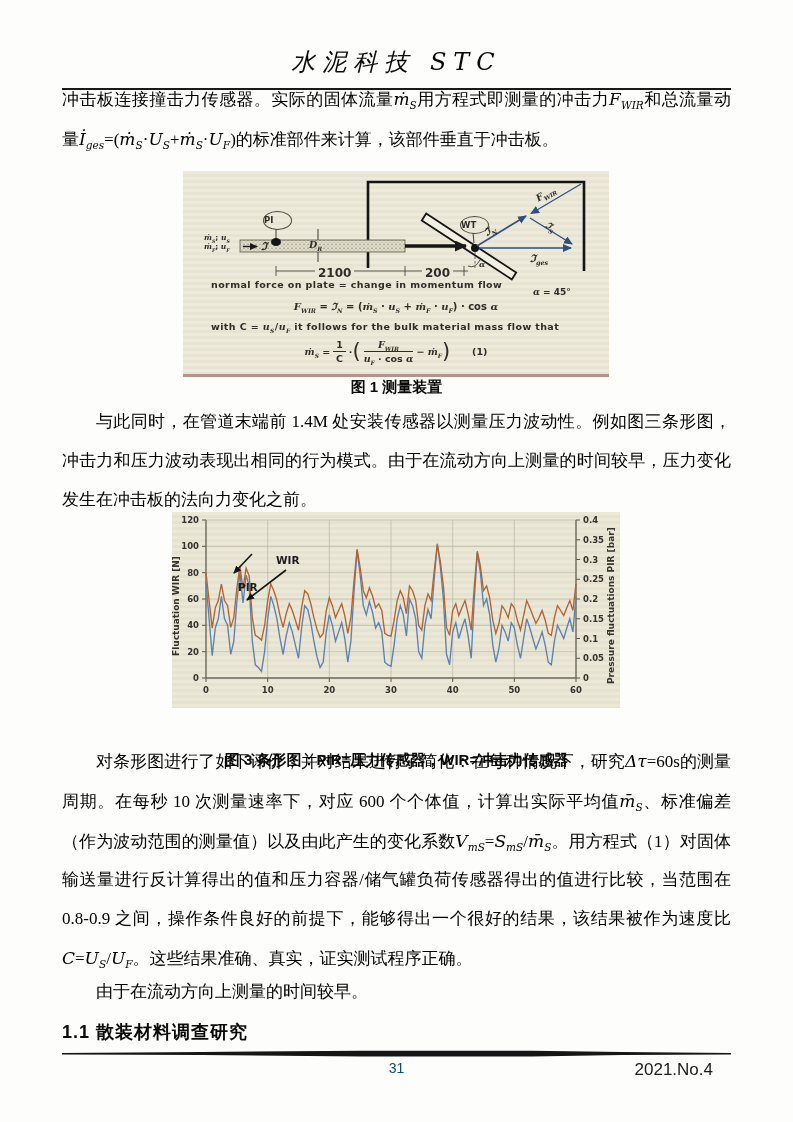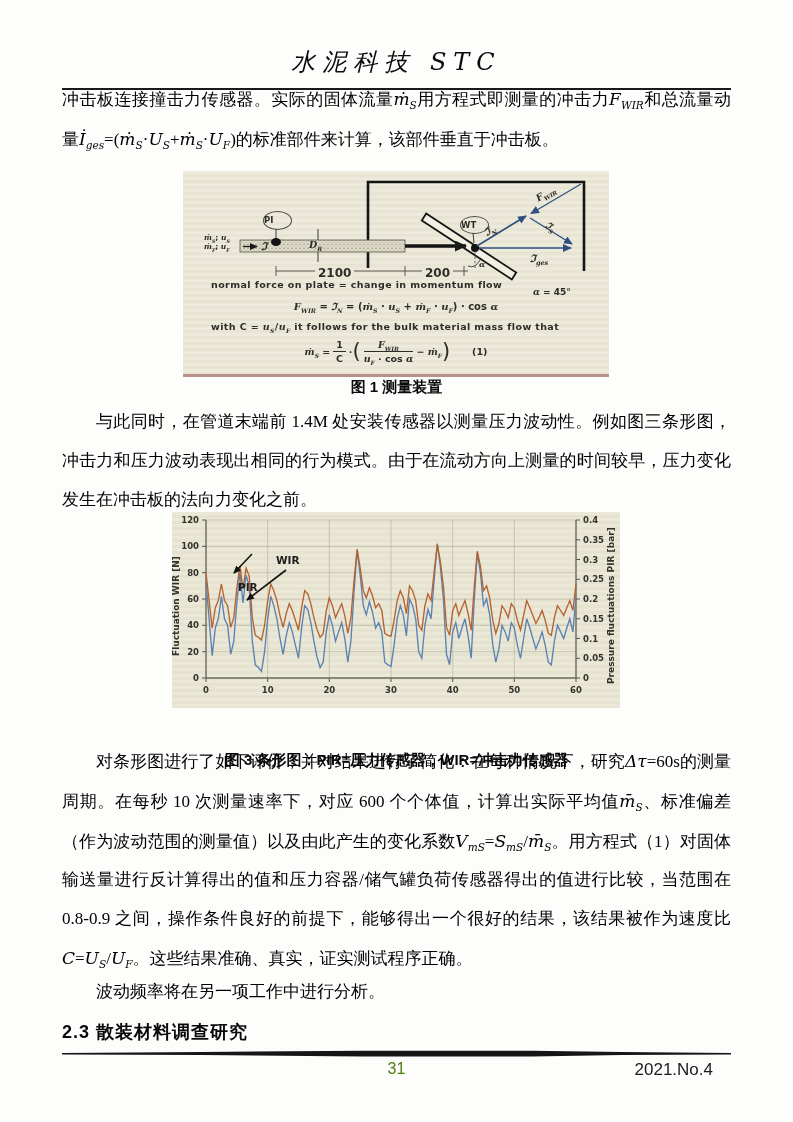--- a/index.html
+++ b/index.html
@@ -54,21 +54,21 @@
   .ann{position:absolute;font:bold 10.5px "DejaVu Sans",sans-serif;color:#1c1c1c;}
 
   
   .section-heading{left:62px;width:669px;
      font-family:"Liberation Sans","DejaVu Sans",sans-serif;font-weight:bold;
      font-size:18px;letter-spacing:1px;color:#0a0a0a;}
 
   
   .footer-rule{top:1050px;left:62px;}
   .footer-page{top:1060px;left:62px;width:669px;text-align:center;
-     font-family:"Liberation Sans",sans-serif;font-size:16px;color:#4d7c0f;}
+     font-family:"Liberation Sans",sans-serif;font-size:14px;color:#0c4a6e;}
   .footer-issue{top:1060px;right:80px;
      font-family:"Liberation Sans",sans-serif;font-size:17px;color:#1a1a1a;}
 </style>
 </head>
 <body>
 
 <div class="abs header-title">水泥科技 STC</div>
 <div class="abs header-rule"></div>
 
 <div class="abs para" style="top:80px">冲击板连接撞击力传感器。实际的固体流量<span class="mv">ṁ<sub>S</sub></span>用方程式即测量的冲击力<span class="mv">F<sub>WIR</sub></span>和总流量动量<span class="mv">İ<sub>ges</sub></span>=(<span class="mv">ṁ<sub>S</sub></span>·<span class="mv">U<sub>S</sub></span>+<span class="mv">ṁ<sub>S</sub></span>·<span class="mv">U<sub>F</sub></span>)的标准部件来计算，该部件垂直于冲击板。</div>
@@ -250,21 +250,21 @@
   <span class="ann" style="left:66px;top:40px;margin-top:29px;">PIR</span>
   <span class="ann" style="left:104px;top:42px;">WIR</span>
   <span class="ytitle" style="left:-1px;top:4px;">Fluctuation WIR [N]</span>
   <span class="ytitle" style="left:434px;top:4px;">Pressure fluctuations PIR [bar]</span>
 </div>
 
 <div class="abs fig-caption" style="top:751px">图 3 条形图：PIR=压力传感器，WIR=冲击力传感器</div>
 
 <div class="abs para indent" style="top:742px">对条形图进行了如下评价，并对结果进行了简化：在每种情况下，研究<span class="mv">Δτ</span>=60s的测量周期。在每秒 10 次测量速率下，对应 600 个个体值，计算出实际平均值<span class="mv">m̄<sub>S</sub></span>、标准偏差（作为波动范围的测量值）以及由此产生的变化系数<span class="mv">V<sub>mS</sub></span>=<span class="mv">S<sub>mS</sub></span>/<span class="mv">m̄<sub>S</sub></span>。用方程式（1）对固体输送量进行反计算得出的值和压力容器/储气罐负荷传感器得出的值进行比较，当范围在 0.8-0.9 之间，操作条件良好的前提下，能够得出一个很好的结果，该结果被作为速度比<span class="mv">C</span>=<span class="mv">U<sub>S</sub></span>/<span class="mv">U<sub>F</sub></span>。这些结果准确、真实，证实测试程序正确。</div>
 
-<div class="abs para indent" style="top:973px">波动频率将在另一项工作中进行分析。</div>
-
-<div class="abs section-heading" style="top:1020px">2.3 散装材料调查研究</div>
+<div class="abs para indent" style="top:973px">由于在流动方向上测量的时间较早。</div>
+
+<div class="abs section-heading" style="top:1020px">1.1 散装材料调查研究</div>
 
 <svg class="abs footer-rule" width="669" height="8" viewBox="0 0 669 8">
   <polygon points="0,3 140,2 300,0.8 470,0.8 560,2 669,3 669,4.4 560,5 470,6.4 300,6.4 140,5 0,4.4" fill="#161616"></polygon>
 </svg>
 <div class="abs footer-page">31</div>
 <div class="abs footer-issue">2021.No.4</div>
 
 </body></html>

